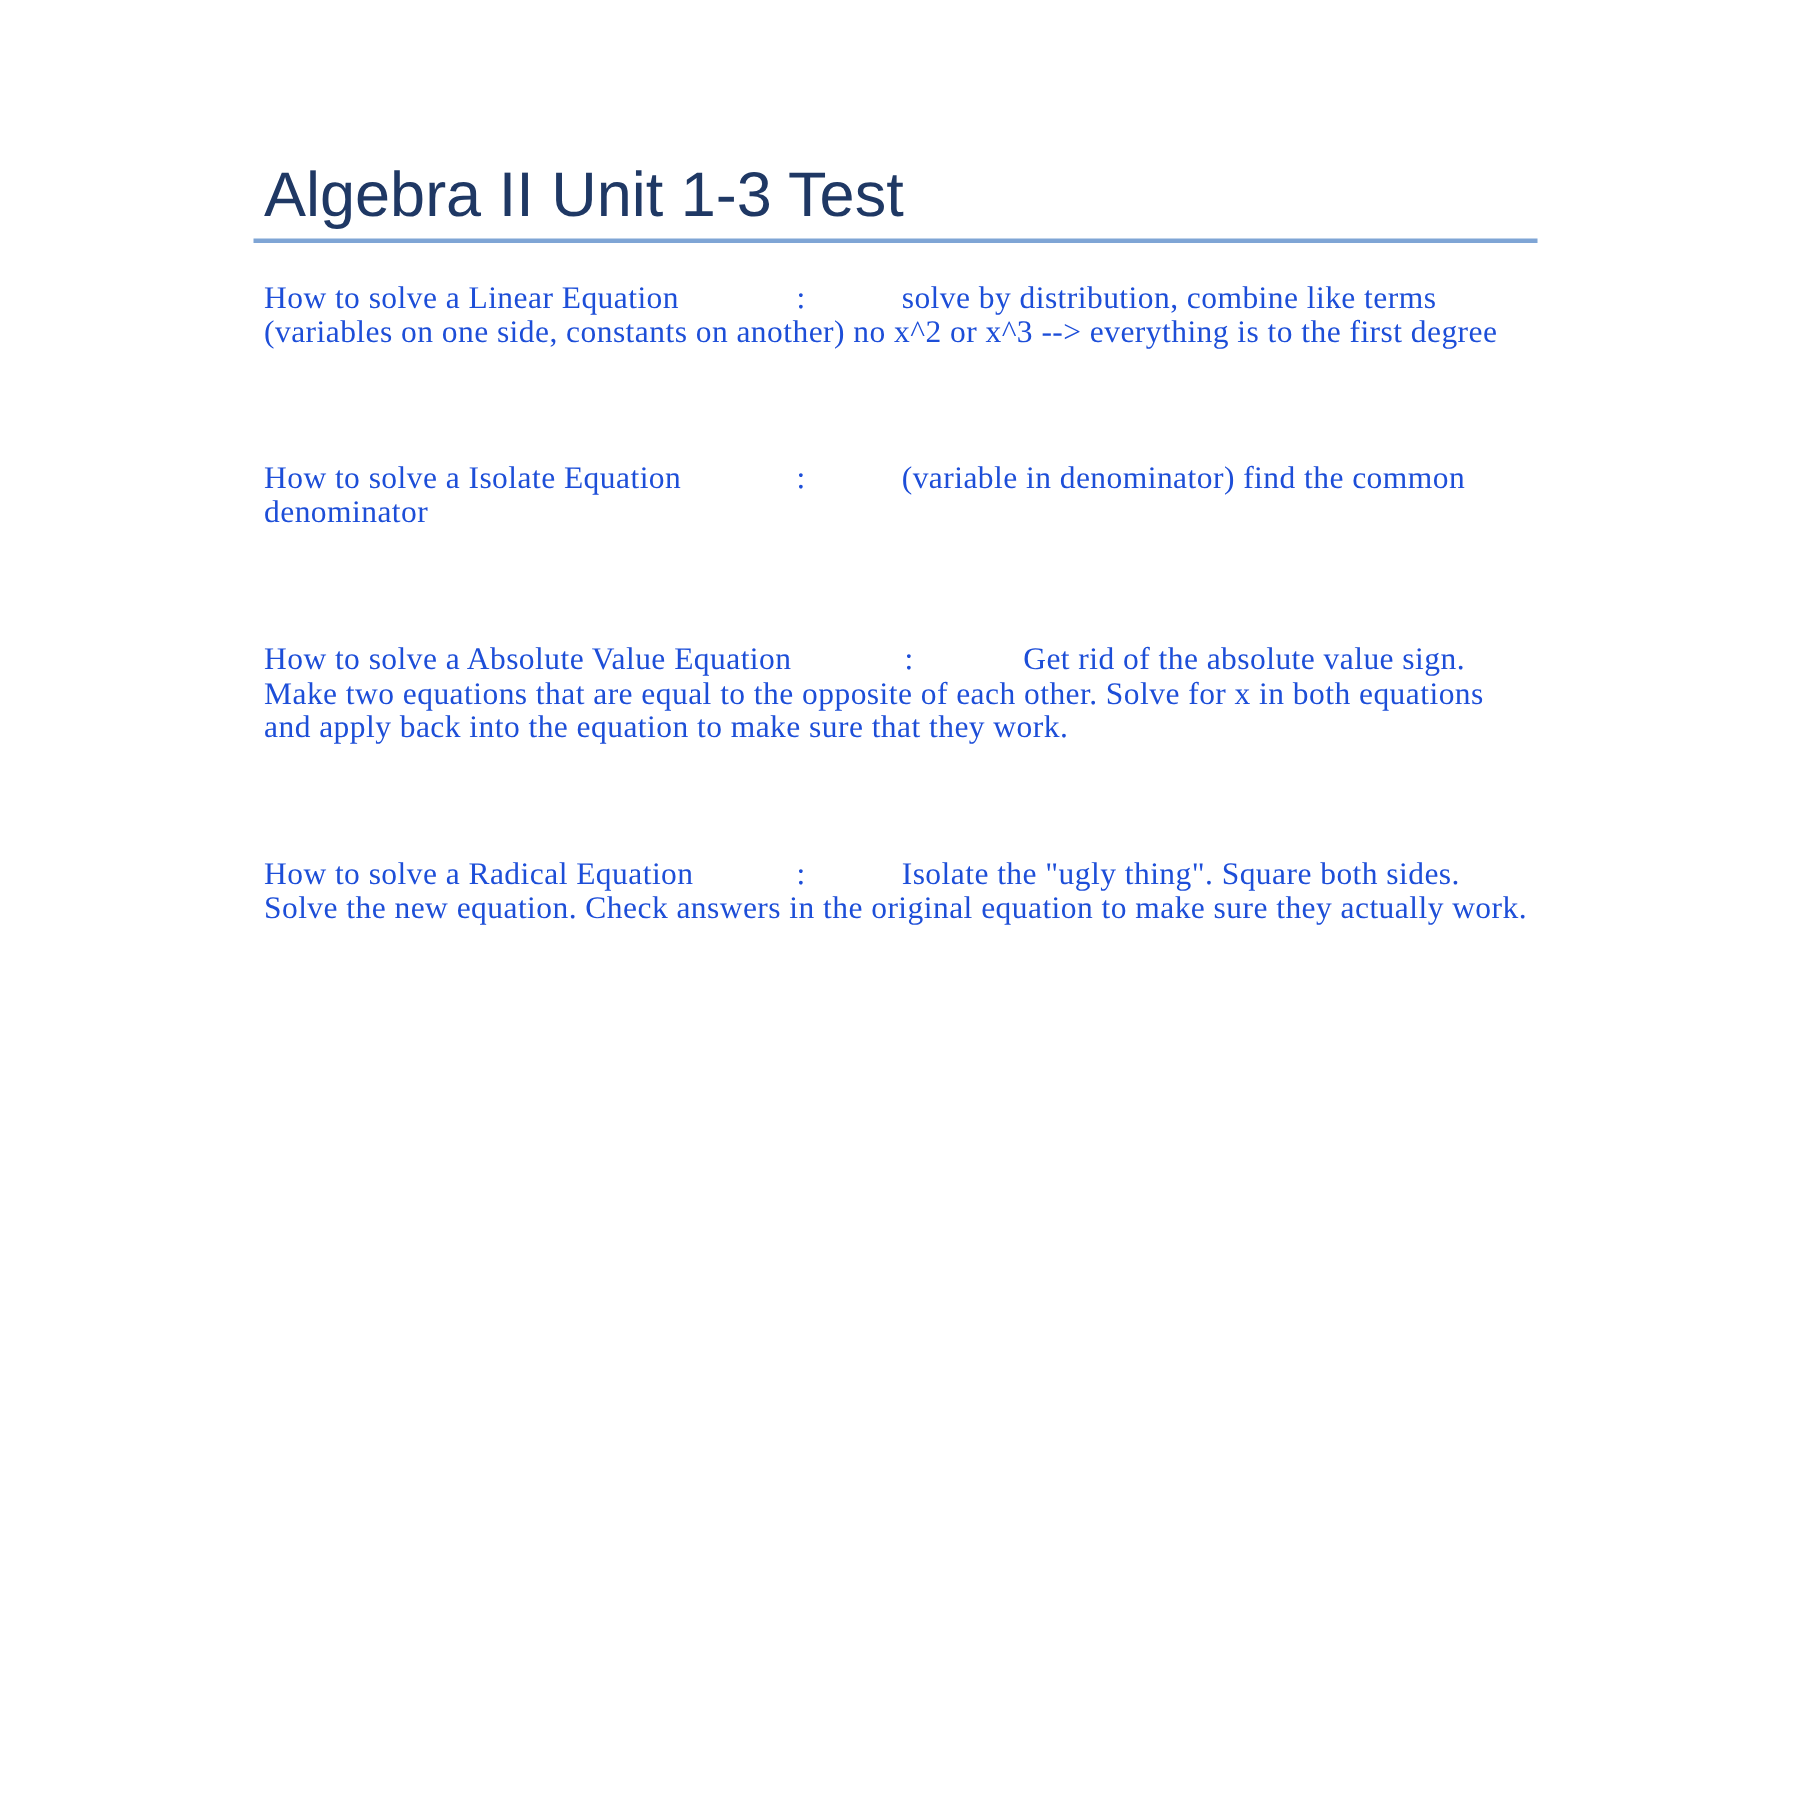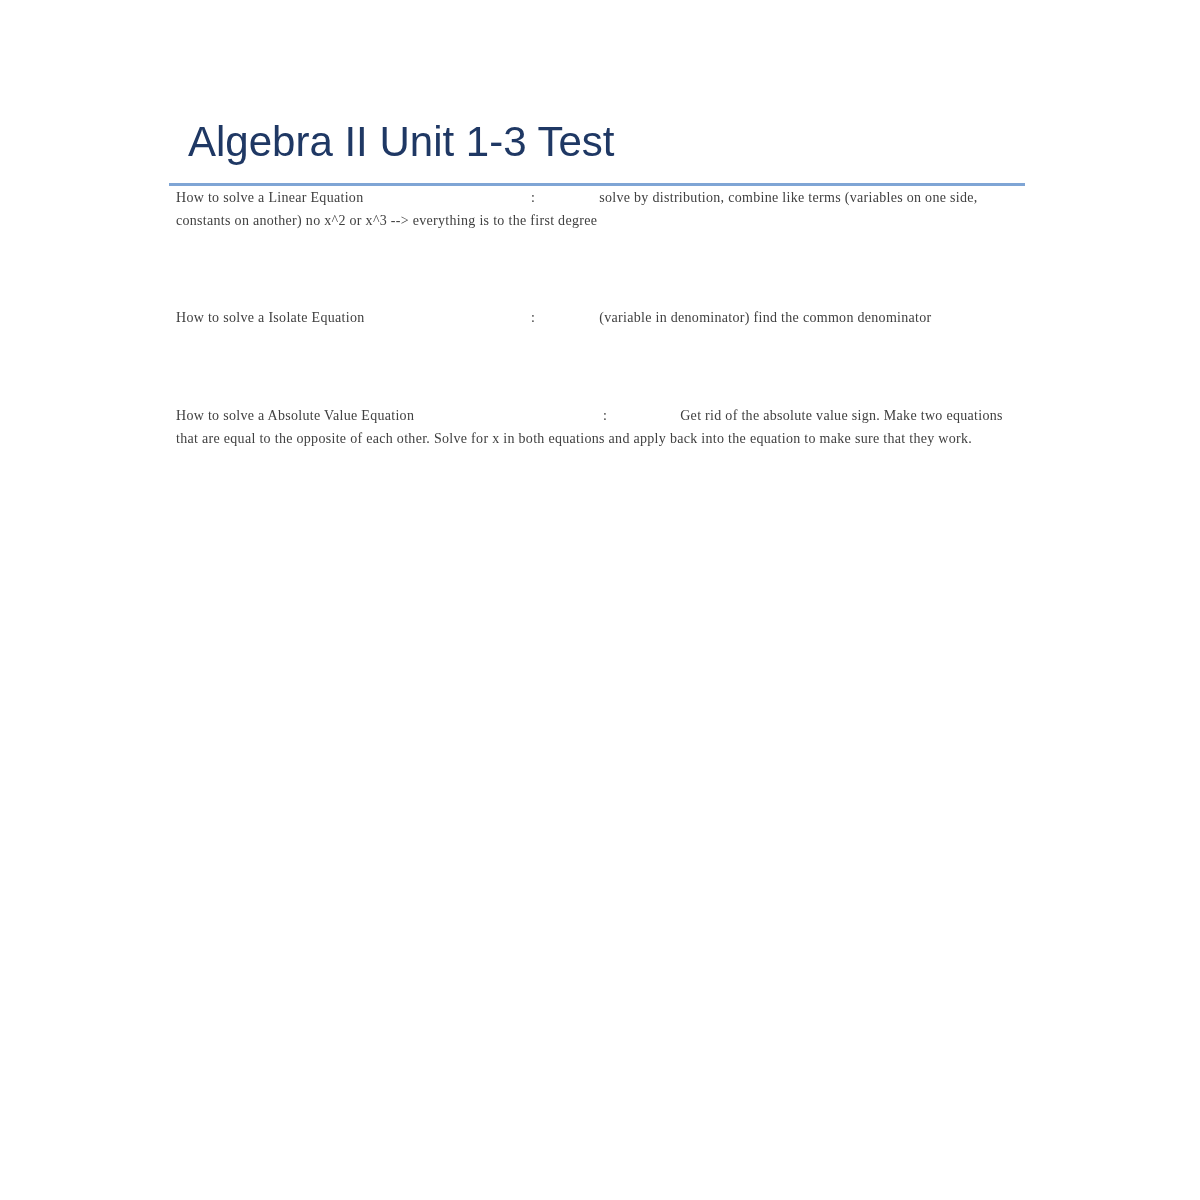--- a/index.html
+++ b/index.html
@@ -17,39 +17,39 @@
   }
   .title-wrap {
     position: absolute;
     left: 169px;
     top: 109px;
     width: 856px;
     padding-bottom: 8px;
     border-bottom: 3px solid #7FA5D5;
   }
   .doc-title {
-    margin: 12px;
+    margin: 0;
     padding-left: 7px;
     font-family: "Liberation Sans", sans-serif;
     font-weight: 400;
     font-size: 42px;
     line-height: 1;
     color: #1F3864;
     letter-spacing: 0px;
     white-space: nowrap;
   }
   .cards {
     position: absolute;
     left: 176px;
     top: 187px;
     width: 849px;
-    font-size: 14px;
+    font-size: 21px;
     line-height: 22.7px;
     letter-spacing: 0.3px;
-    color: #404040;
+    color: #1d4ed8;
   }
   .card {
     margin: 0 0 75px 0;
   }
   .term {
     display: inline-block;
     width: 355px;
     white-space: nowrap;
     vertical-align: baseline;
   }
@@ -75,17 +75,18 @@
 
   <div class="cards">
 
     <p class="card"><span class="term">How to solve a Linear Equation</span><span class="colon">:</span><span class="gap"></span><span class="answer">solve by distribution, combine like terms (variables on one side, constants on another) no x^2 or x^3 --&gt; everything is to the first degree</span></p>
 
 
     <p class="card"><span class="term">How to solve a Isolate Equation</span><span class="colon">:</span><span class="gap"></span><span class="answer">(variable in denominator) find the common denominator</span></p>
 
     <p class="card wide"><span class="term">How to solve a Absolute Value Equation</span><span class="colon">:</span><span class="gap"></span><span class="answer">Get rid of the absolute value sign. Make two equations that are equal to the opposite of each other. Solve for x in both equations and apply back into the equation to make sure that they work.</span></p>
 
+    <p class="card"><span class="term">How to solve a Radical Equation</span><span class="colon">:</span><span class="gap"></span><span class="answer">Isolate the "ugly thing". Square both sides. Solve the new equation. Check answers in the original equation to make sure they actually work.</span></p>
 
 
   </div>
 
 </div>
 
 </body></html>

